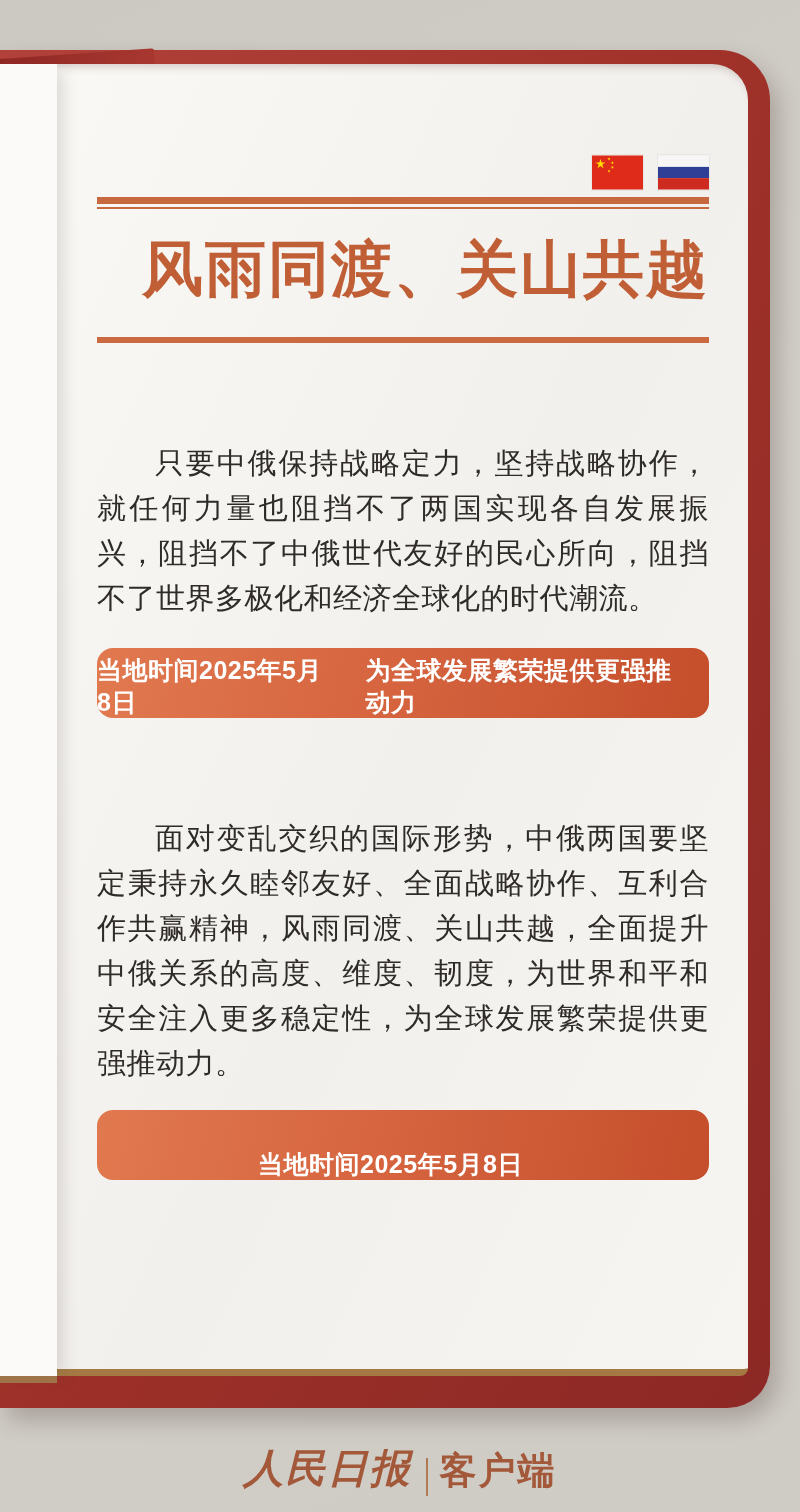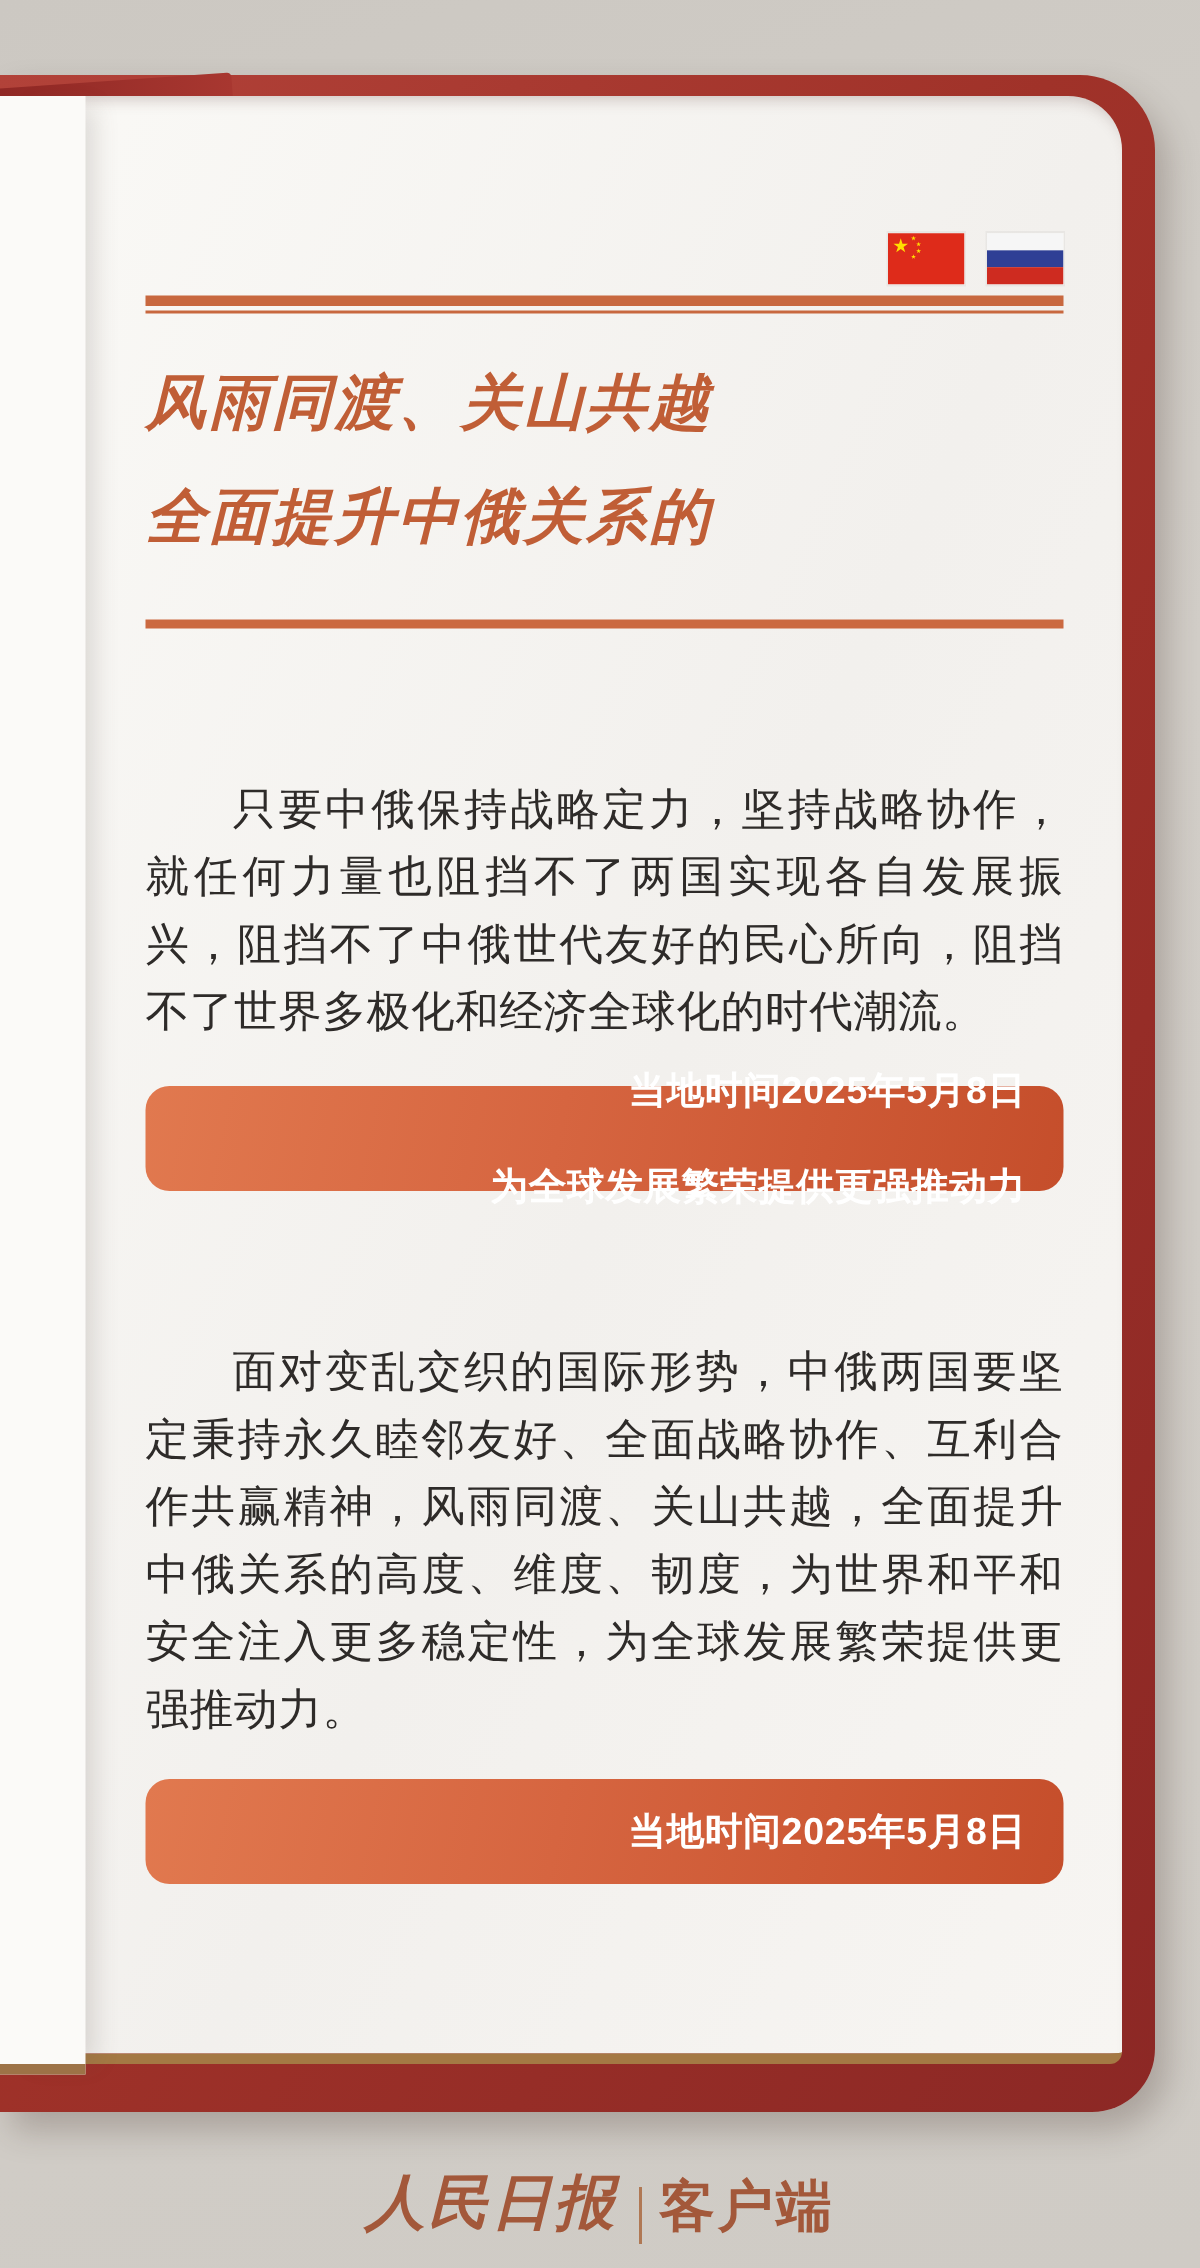--- a/index.html
+++ b/index.html
@@ -35,36 +35,36 @@
   }
   
   .content{position:absolute;left:97px;top:64px;width:612px;}
   .flag-row{margin-top:41px;height:35px;display:flex;justify-content:flex-end;gap:15px;}
   .flag-row svg{display:block;box-shadow:0 0 0 1px rgba(0,0,0,.04);}
   .rule-double{margin-top:7px;}
   .rule-double .bar-thick{height:7px;background:#C8683F;}
   .rule-double .bar-gap{height:3px;}
   .rule-double .bar-thin{height:2px;background:#C8683F;}
   .title{
-    margin:22px 0 0;text-align:left;color:#C05E36;
-    font-size:40px;line-height:76px;font-weight:900;letter-spacing:2px;font-style:italic;
+    margin:22px 0 0;text-align:right;color:#C05E36;
+    font-size:61px;line-height:76px;font-weight:900;letter-spacing:2px;
   }
   .title span{display:block;}
   .rule-single{margin-top:30px;height:6px;background:#CB6940;}
   .quote{
     margin:98px 0 0;color:#2E2B29;
     font-family:"DejaVu Serif","Liberation Serif",serif;
     font-size:29px;line-height:45px;letter-spacing:0.5px;
     text-indent:2em;text-align:justify;
   }
   .quote.q2{}
   .badge{
     margin-top:27px;height:70px;border-radius:16px;box-sizing:border-box;
     background:linear-gradient(102deg,#E1794F 0%,#D66540 45%,#C54E2B 100%);
-    display:flex;flex-direction:column;justify-content:center;align-items:flex-end;
+    display:flex;flex-direction:row;justify-content:center;align-items:flex-end;
     padding-right:25px;color:#FFFFFF;font-weight:bold;
     font-size:25px;line-height:32px;letter-spacing:0.5px;gap:32px;
   }
   .badge.b2{margin-top:24px;}
   
   .footer{
     position:absolute;left:0;top:1436px;width:800px;height:60px;
     display:flex;align-items:flex-end;justify-content:center;color:#A3583A;
   }
   .brand-script{
@@ -104,21 +104,20 @@
       </div>
 
       <div class="rule-double">
         <div class="bar-thick"></div>
         <div class="bar-gap"></div>
         <div class="bar-thin"></div>
       </div>
 
       <h1 class="title">
         <span>风雨同渡、关山共越</span>
-        <span>全面提升中俄关系的</span>
       </h1>
 
       <div class="rule-single"></div>
 
       <p class="quote">只要中俄保持战略定力，坚持战略协作，就任何力量也阻挡不了两国实现各自发展振兴，阻挡不了中俄世代友好的民心所向，阻挡不了世界多极化和经济全球化的时代潮流。</p>
 
       <div class="badge">
         <span>当地时间2025年5月8日</span>
         <span>为全球发展繁荣提供更强推动力</span>
       </div>

